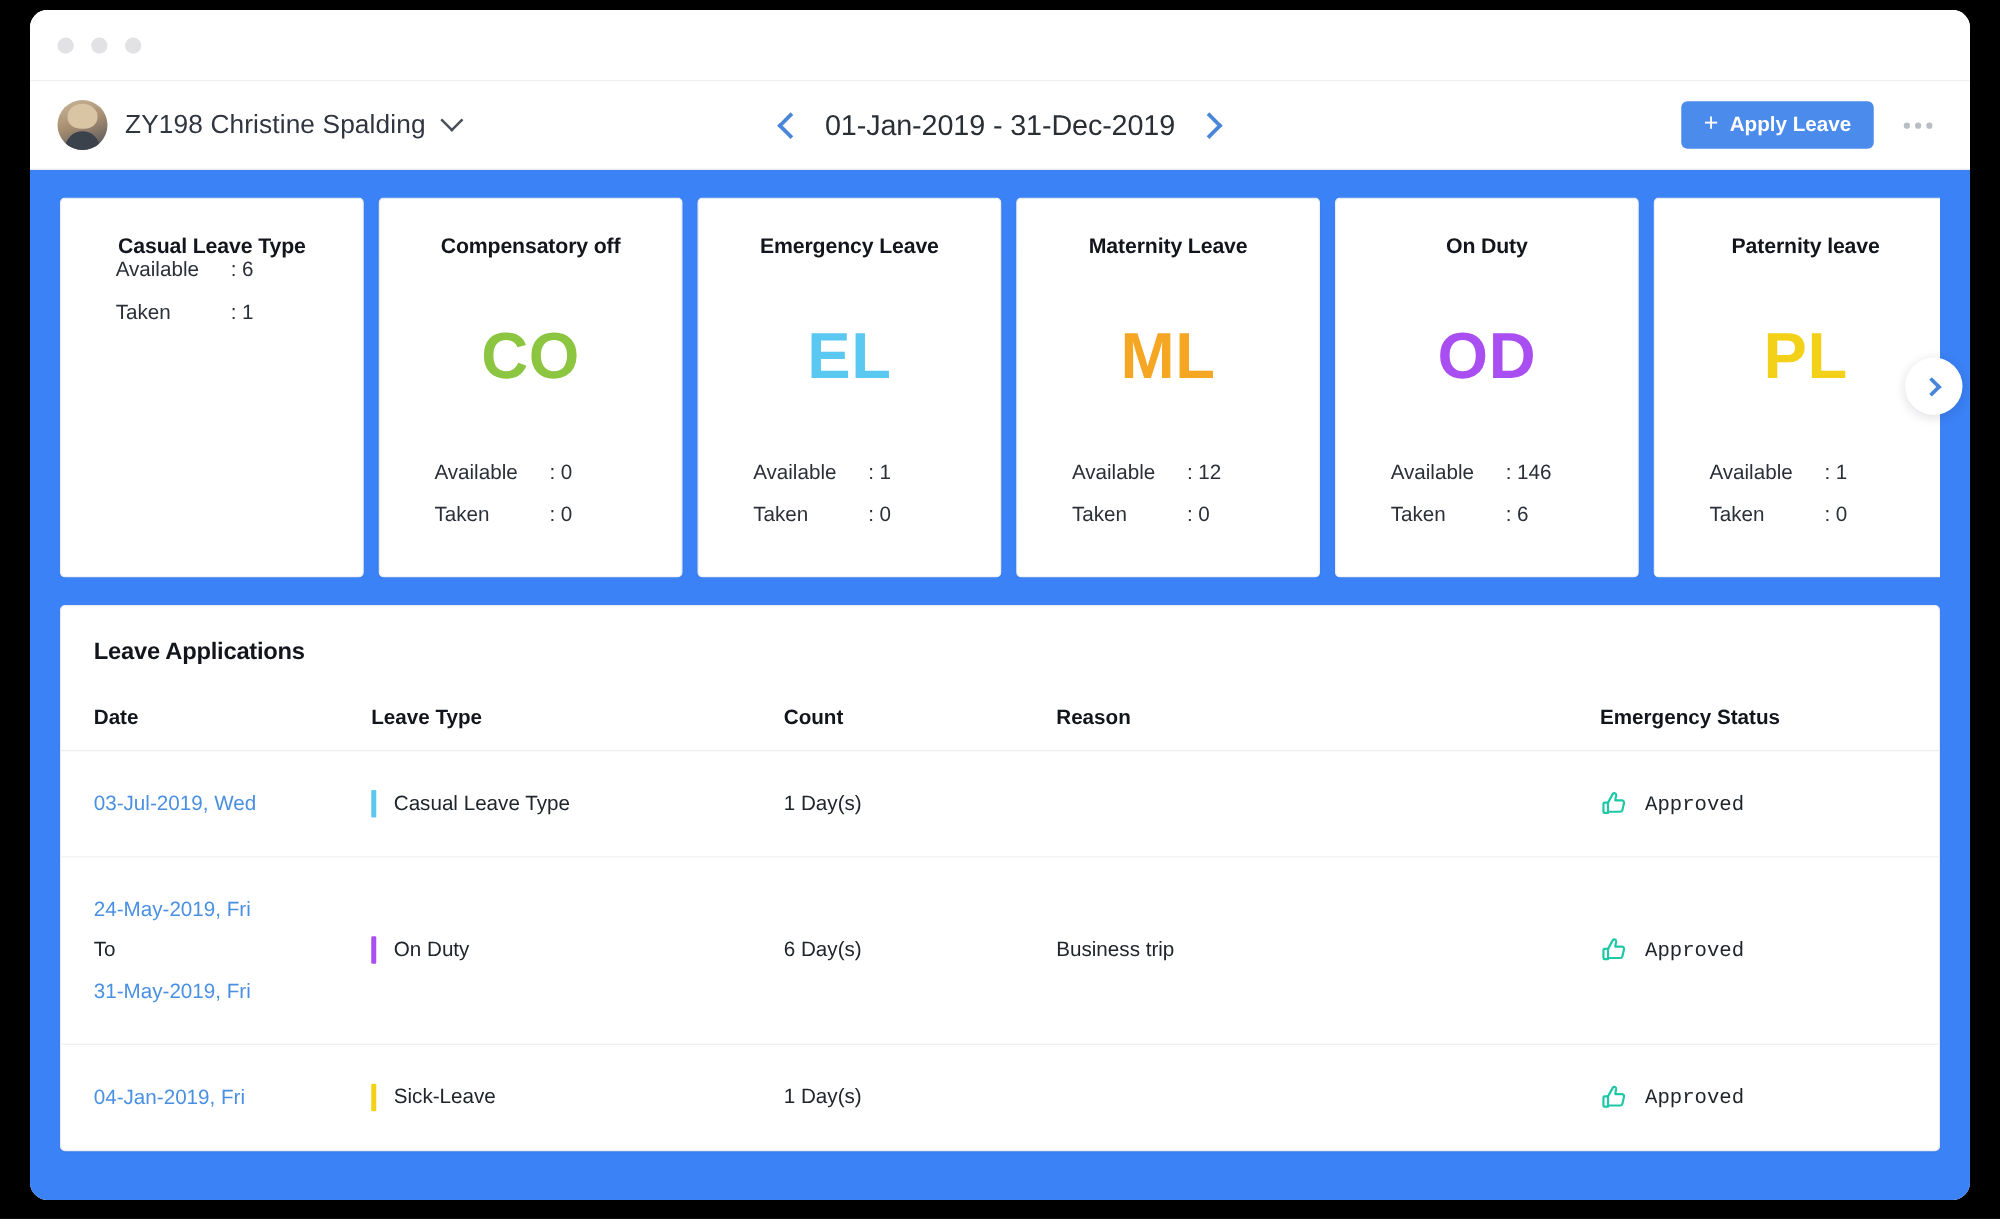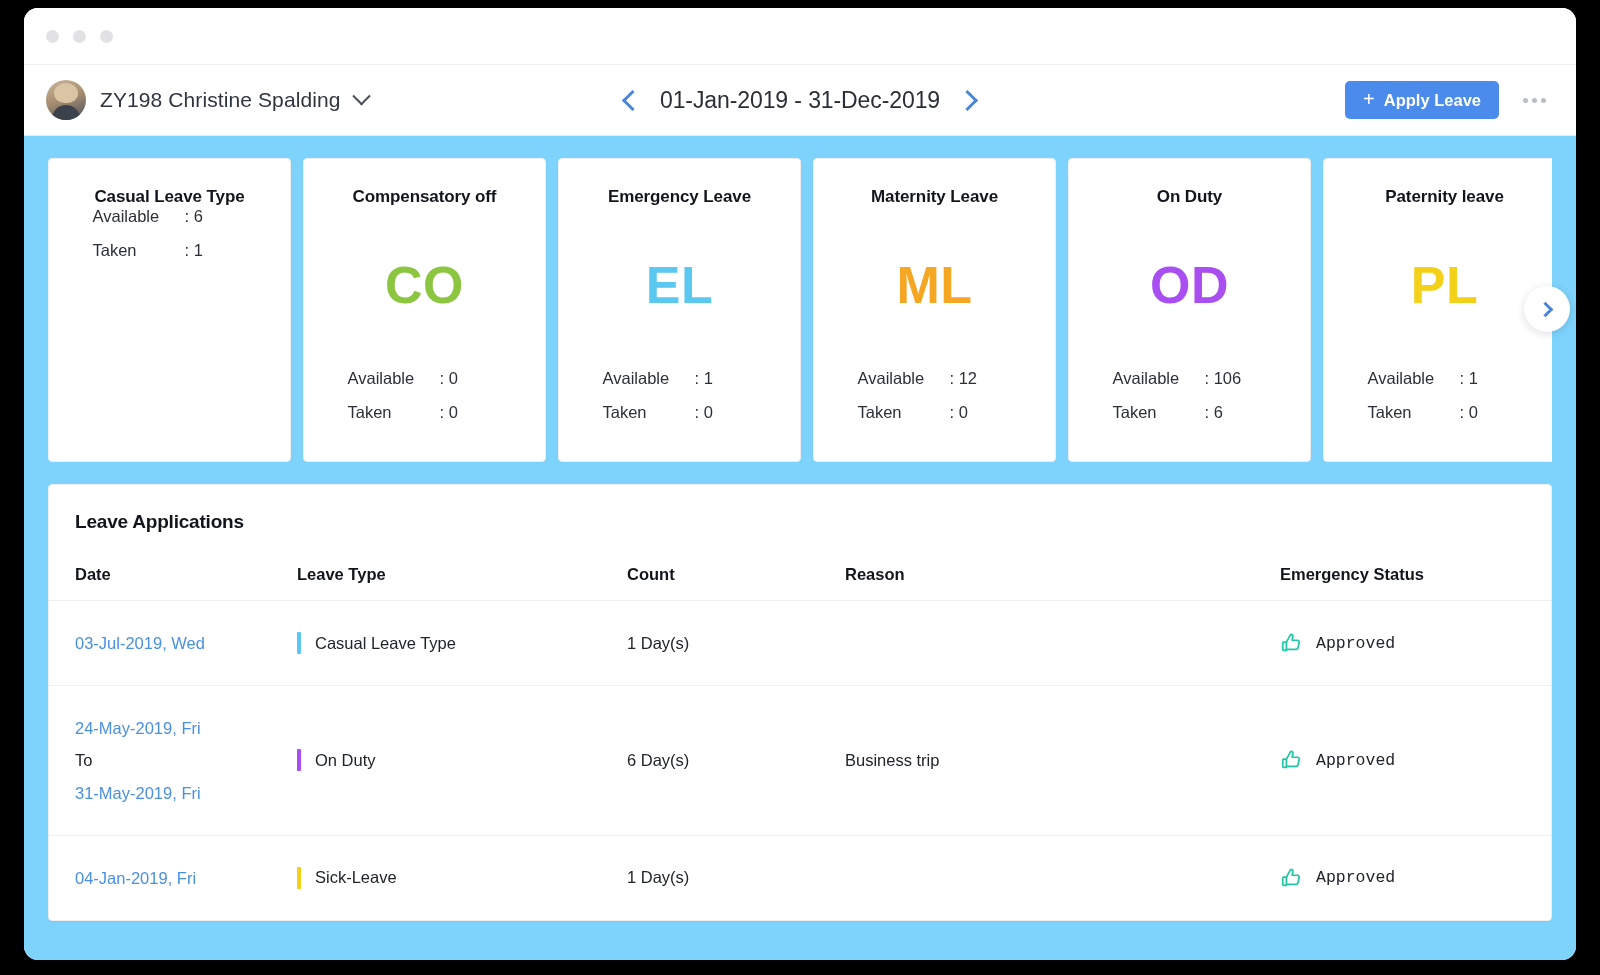--- a/index.html
+++ b/index.html
@@ -144,21 +144,21 @@
     display: flex; gap: 4px; cursor: pointer; padding: 6px 2px;
   }
   .kebab i {
     width: 5px; height: 5px; border-radius: 50%;
     background: #b9bdc4;
     display: block;
   }
 
   
   .canvas {
-    background: #7dd3fc;
+    background: #3b82f6;
     height: 824px;
     padding: 22px 24px 0 24px;
     position: relative;
   }
 
   
   .cards-wrap { position: relative; }
   .cards {
     display: flex;
     gap: 12px;
@@ -370,21 +370,21 @@
             </div>
           </div>
         </div>
 
         <div class="card">
           <div class="card-title">On Duty</div>
           <div class="card-code" style="color: rgb(169, 78, 240);">OD</div>
           <div class="card-stats">
             <div class="stat-row">
               <span class="stat-label">Available</span>
-              <span class="stat-val">: 106</span>
+              <span class="stat-val">: 146</span>
             </div>
             <div class="stat-row">
               <span class="stat-label">Taken</span>
               <span class="stat-val">: 6</span>
             </div>
           </div>
         </div>
 
         <div class="card">
           <div class="card-title">Paternity leave</div>

